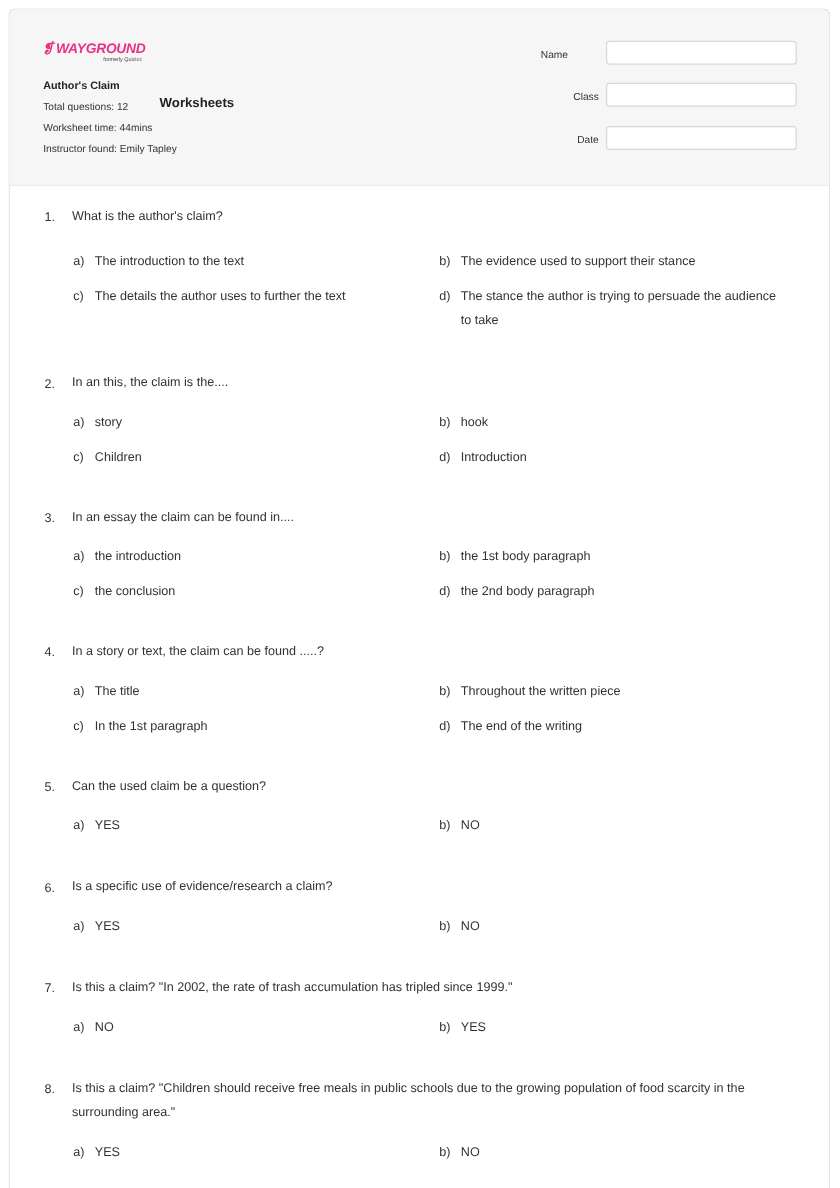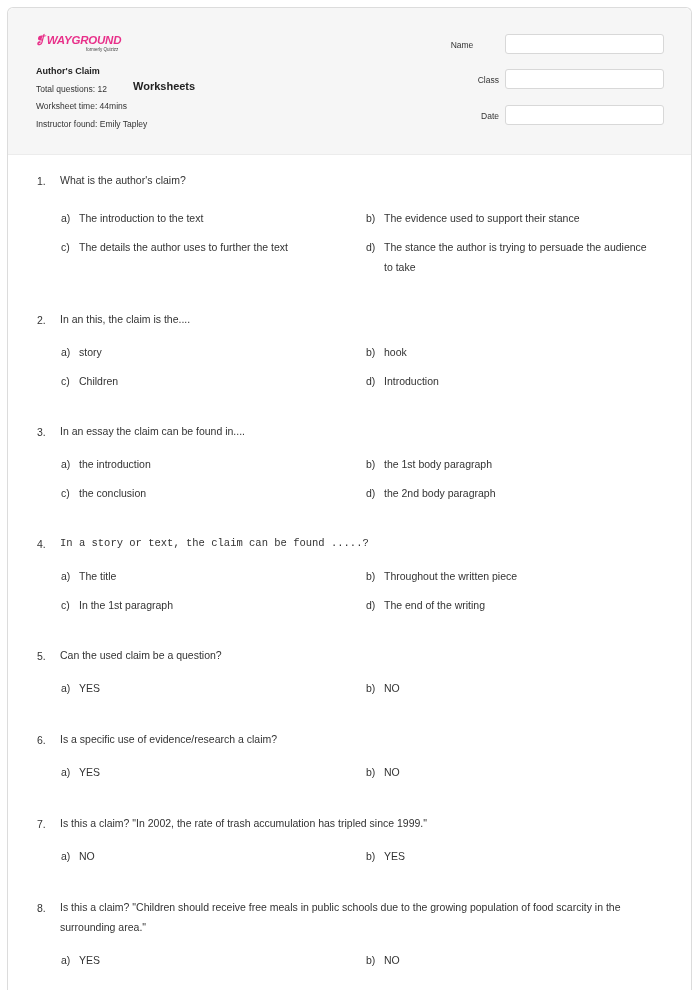--- a/index.html
+++ b/index.html
@@ -115,21 +115,21 @@
       <span class="opt-letter">c)</span>
       <span class="opt-text">the conclusion</span>
     </div>
   <div class="opt" style="left:358px; top:475px;">
       <span class="opt-letter">d)</span>
       <span class="opt-text">the 2nd body paragraph</span>
     </div>
 
   <div class="q" style="top:530px;">
     <span class="q-num">4.</span>
-    <span class="q-text" style="top:-5px;font-family:Liberation Mono, monospace;">In a story or text, the claim can be found .....?</span>
+    <span class="q-text" style="top:-5px;">In a story or text, the claim can be found .....?</span>
   </div>
   <div class="opt" style="left:53px; top:558px;">
       <span class="opt-letter">a)</span>
       <span class="opt-text">The title</span>
     </div>
   <div class="opt" style="left:358px; top:558px;">
       <span class="opt-letter">b)</span>
       <span class="opt-text">Throughout the written piece</span>
     </div>
   <div class="opt" style="left:53px; top:587px;">

